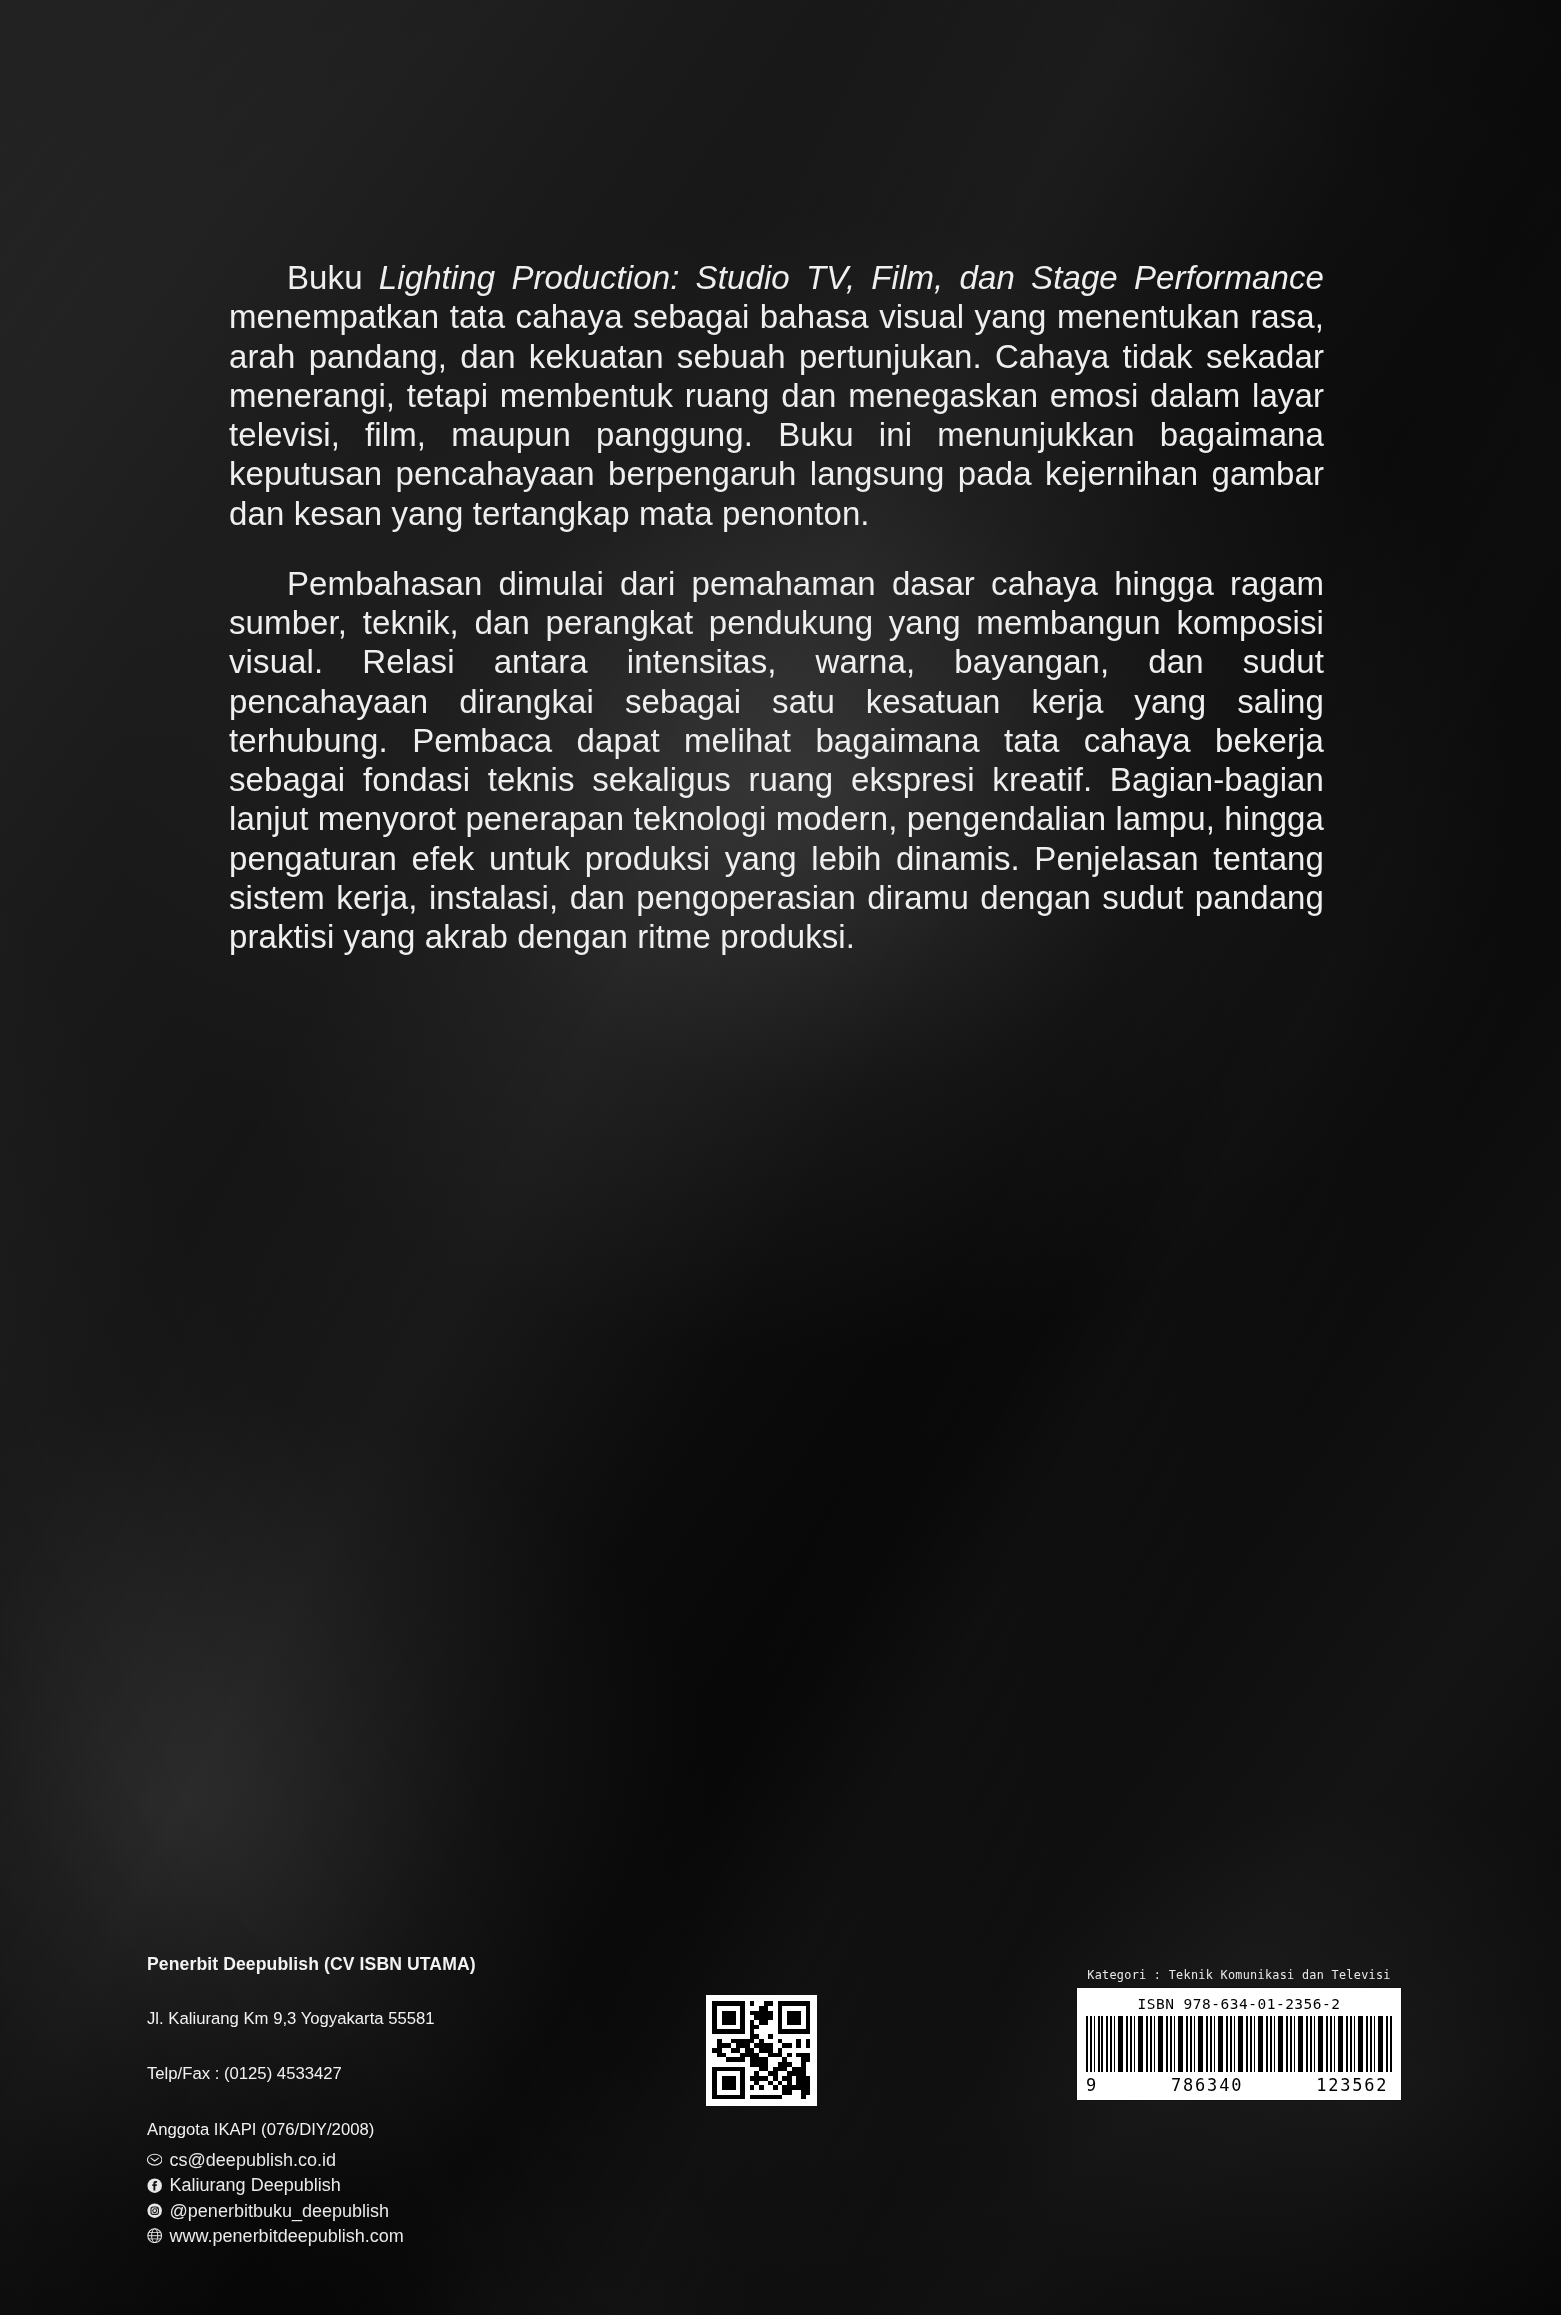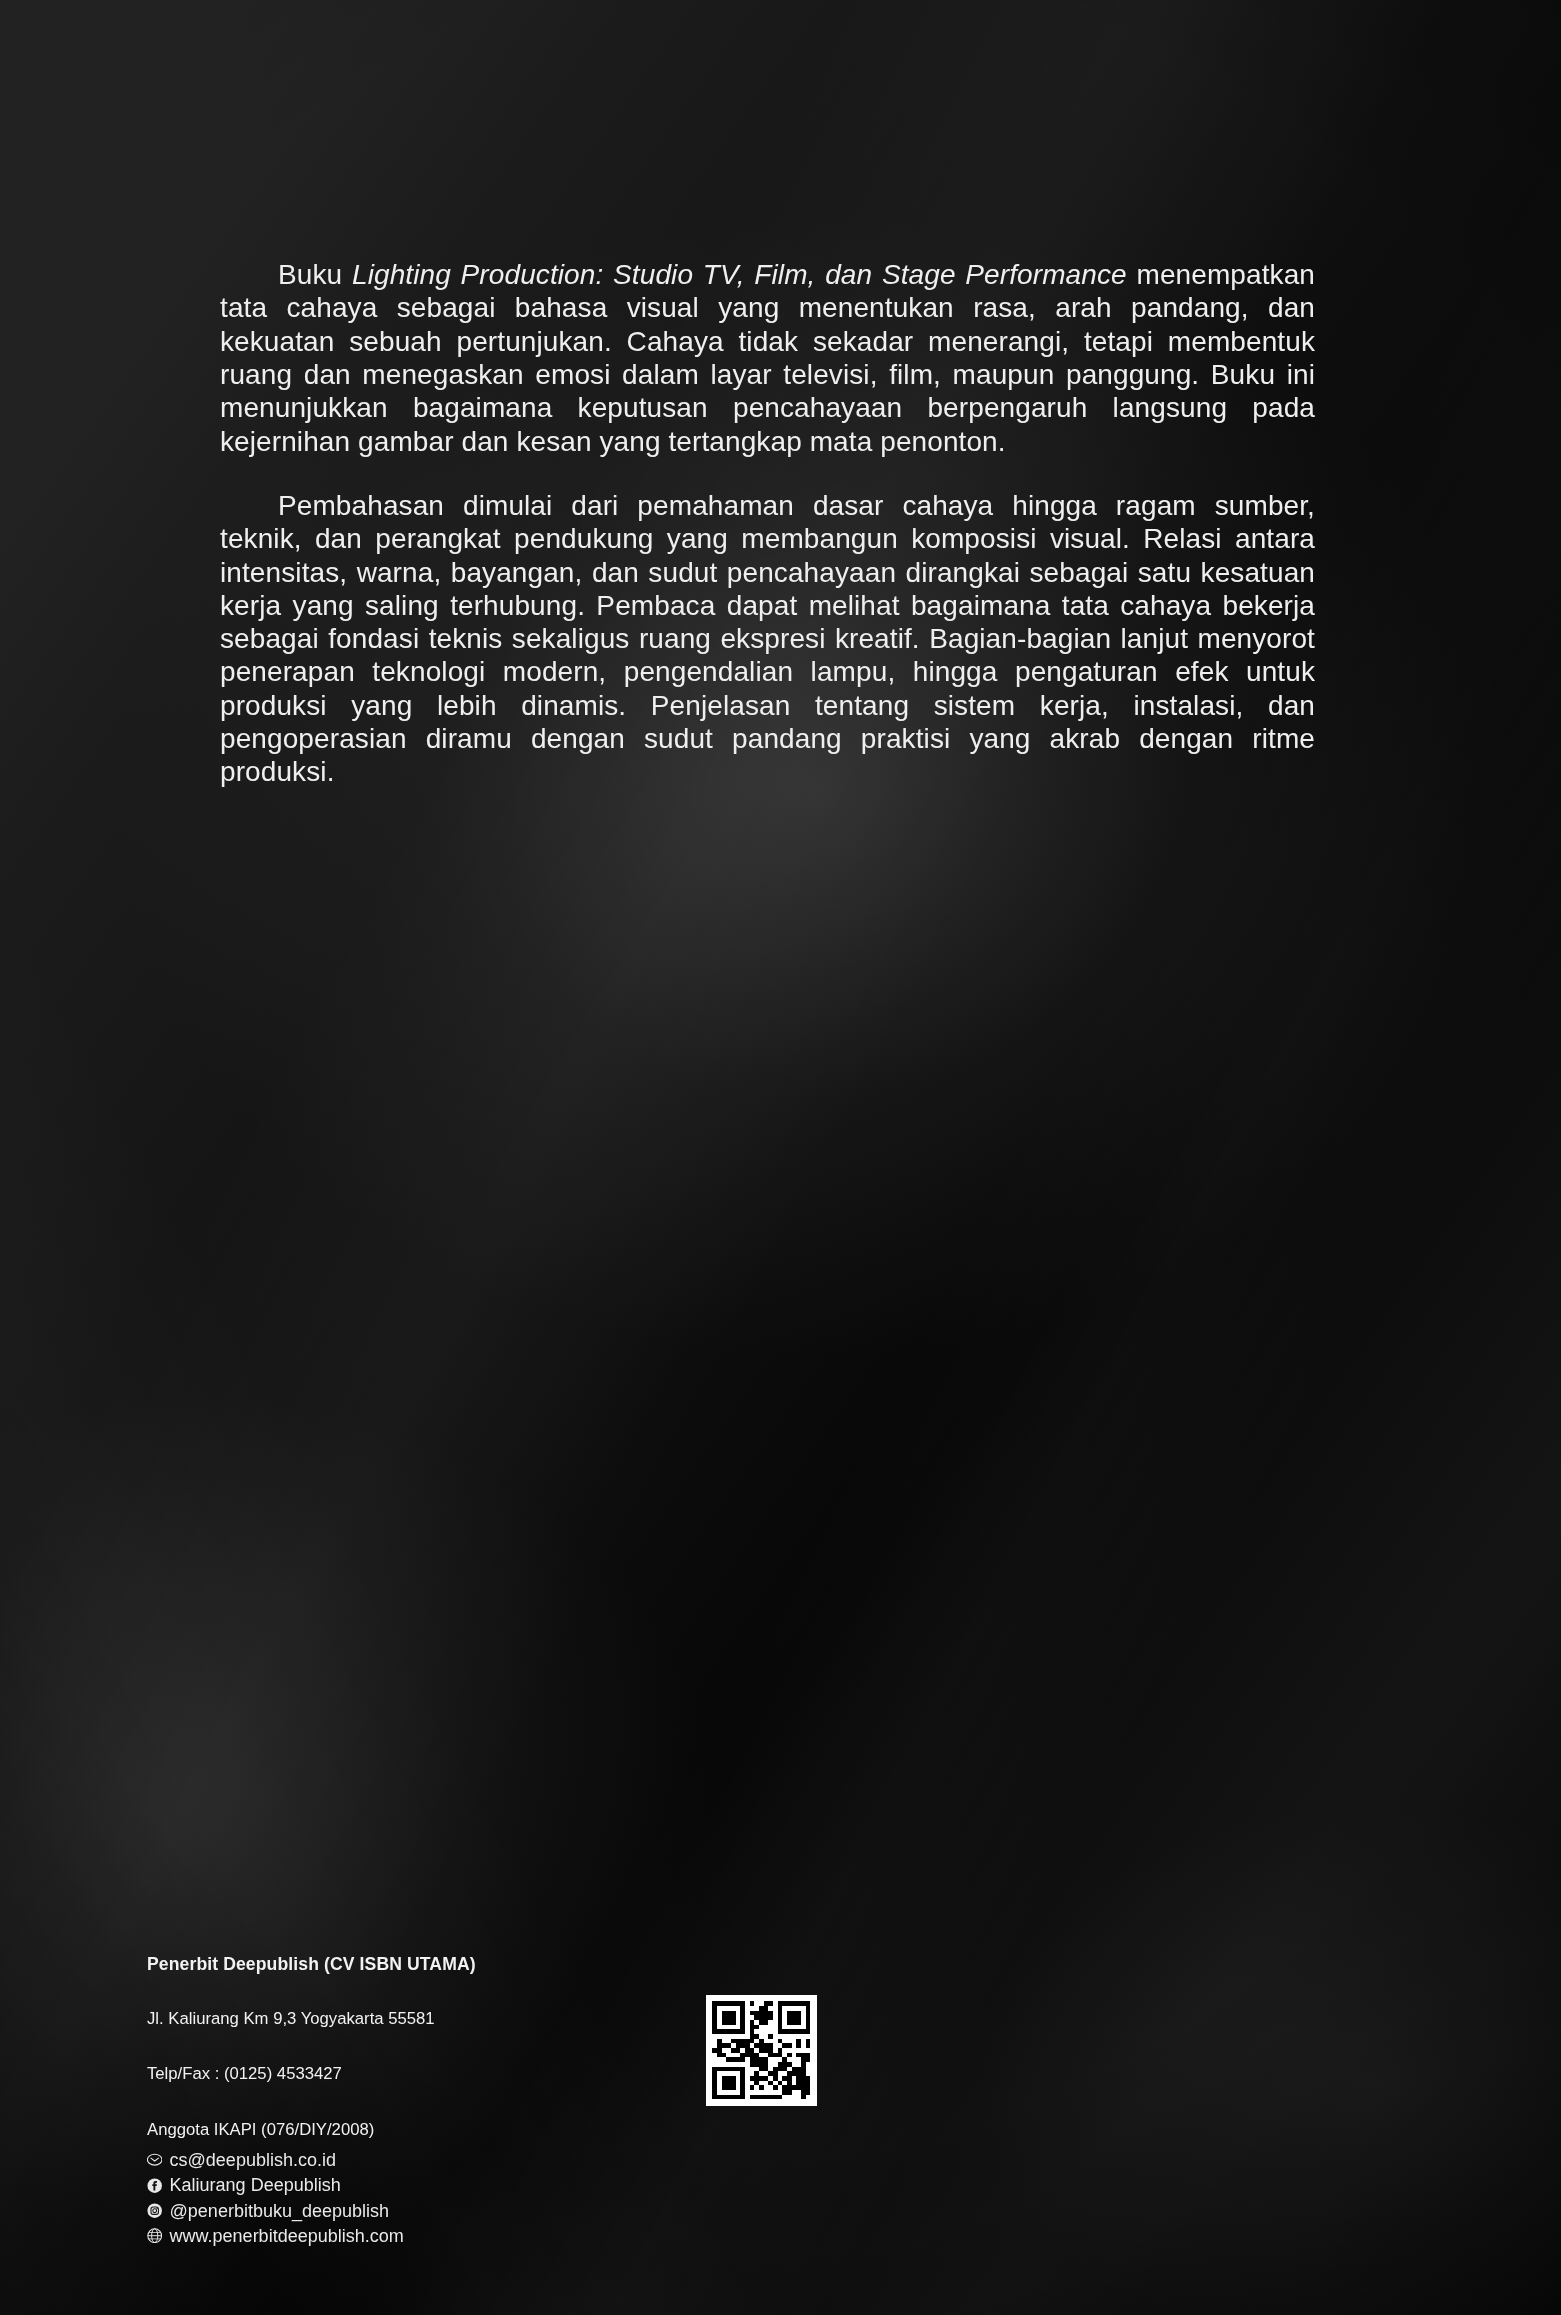--- a/index.html
+++ b/index.html
@@ -33,25 +33,25 @@
   }
   .vignette {
     position: absolute;
     inset: 0;
     background: radial-gradient(ellipse 135% 110% at 50% 45%, rgba(0,0,0,0) 42%, rgba(0,0,0,0.55) 78%, rgba(0,0,0,0.9) 100%);
     pointer-events: none;
   }
 
   .blurb {
     position: absolute;
-    left: 220px;
+    left: 229px;
     top: 258px;
     width: 1095px;
     color: #efefef;
-    font-size: 28px;
+    font-size: 33px;
     line-height: 1.19;
     text-align: justify;
     font-weight: 300;
     letter-spacing: 0.1px;
   }
   .blurb p {
     margin: 0 0 31px 0;
     text-indent: 58px;
   }
   .blurb p:last-child { margin-bottom: 8px; }
@@ -666,14 +666,26 @@
         <i class="on"></i>
         <i class=""></i>
         <i class=""></i>
         <i class=""></i>
         <i class=""></i>
         <i class="on"></i>
         <i class=""></i>
       </div>
   </div>
 
+  <div class="isbn-wrap">
+    <div class="kategori">Kategori : Teknik Komunikasi dan Televisi</div>
+    <div class="barcode-box">
+      <div class="isbn-text">ISBN 978-634-01-2356-2</div>
+      <div class="bars"></div>
+      <div class="digits">
+        <span>9</span>
+        <span>786340</span>
+        <span>123562</span>
+      </div>
+    </div>
+  </div>
 </div>
 
 
 </body></html>

